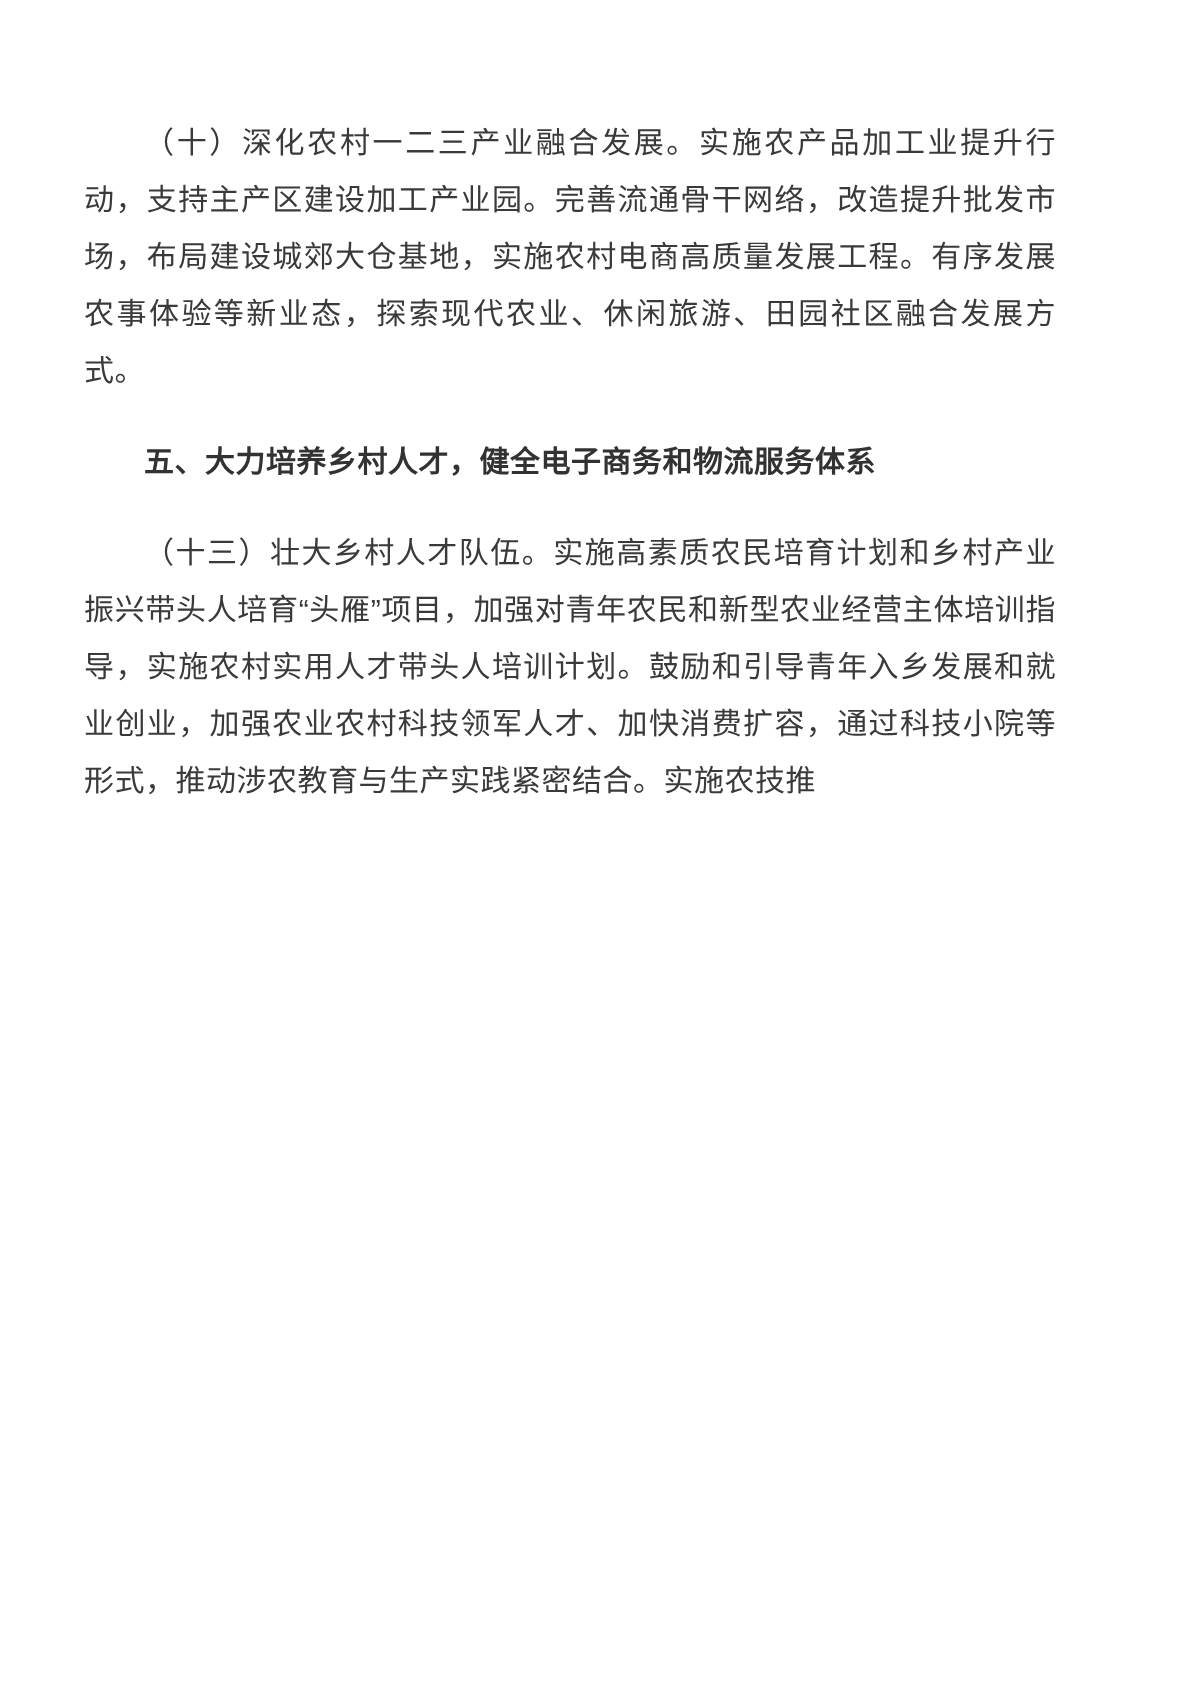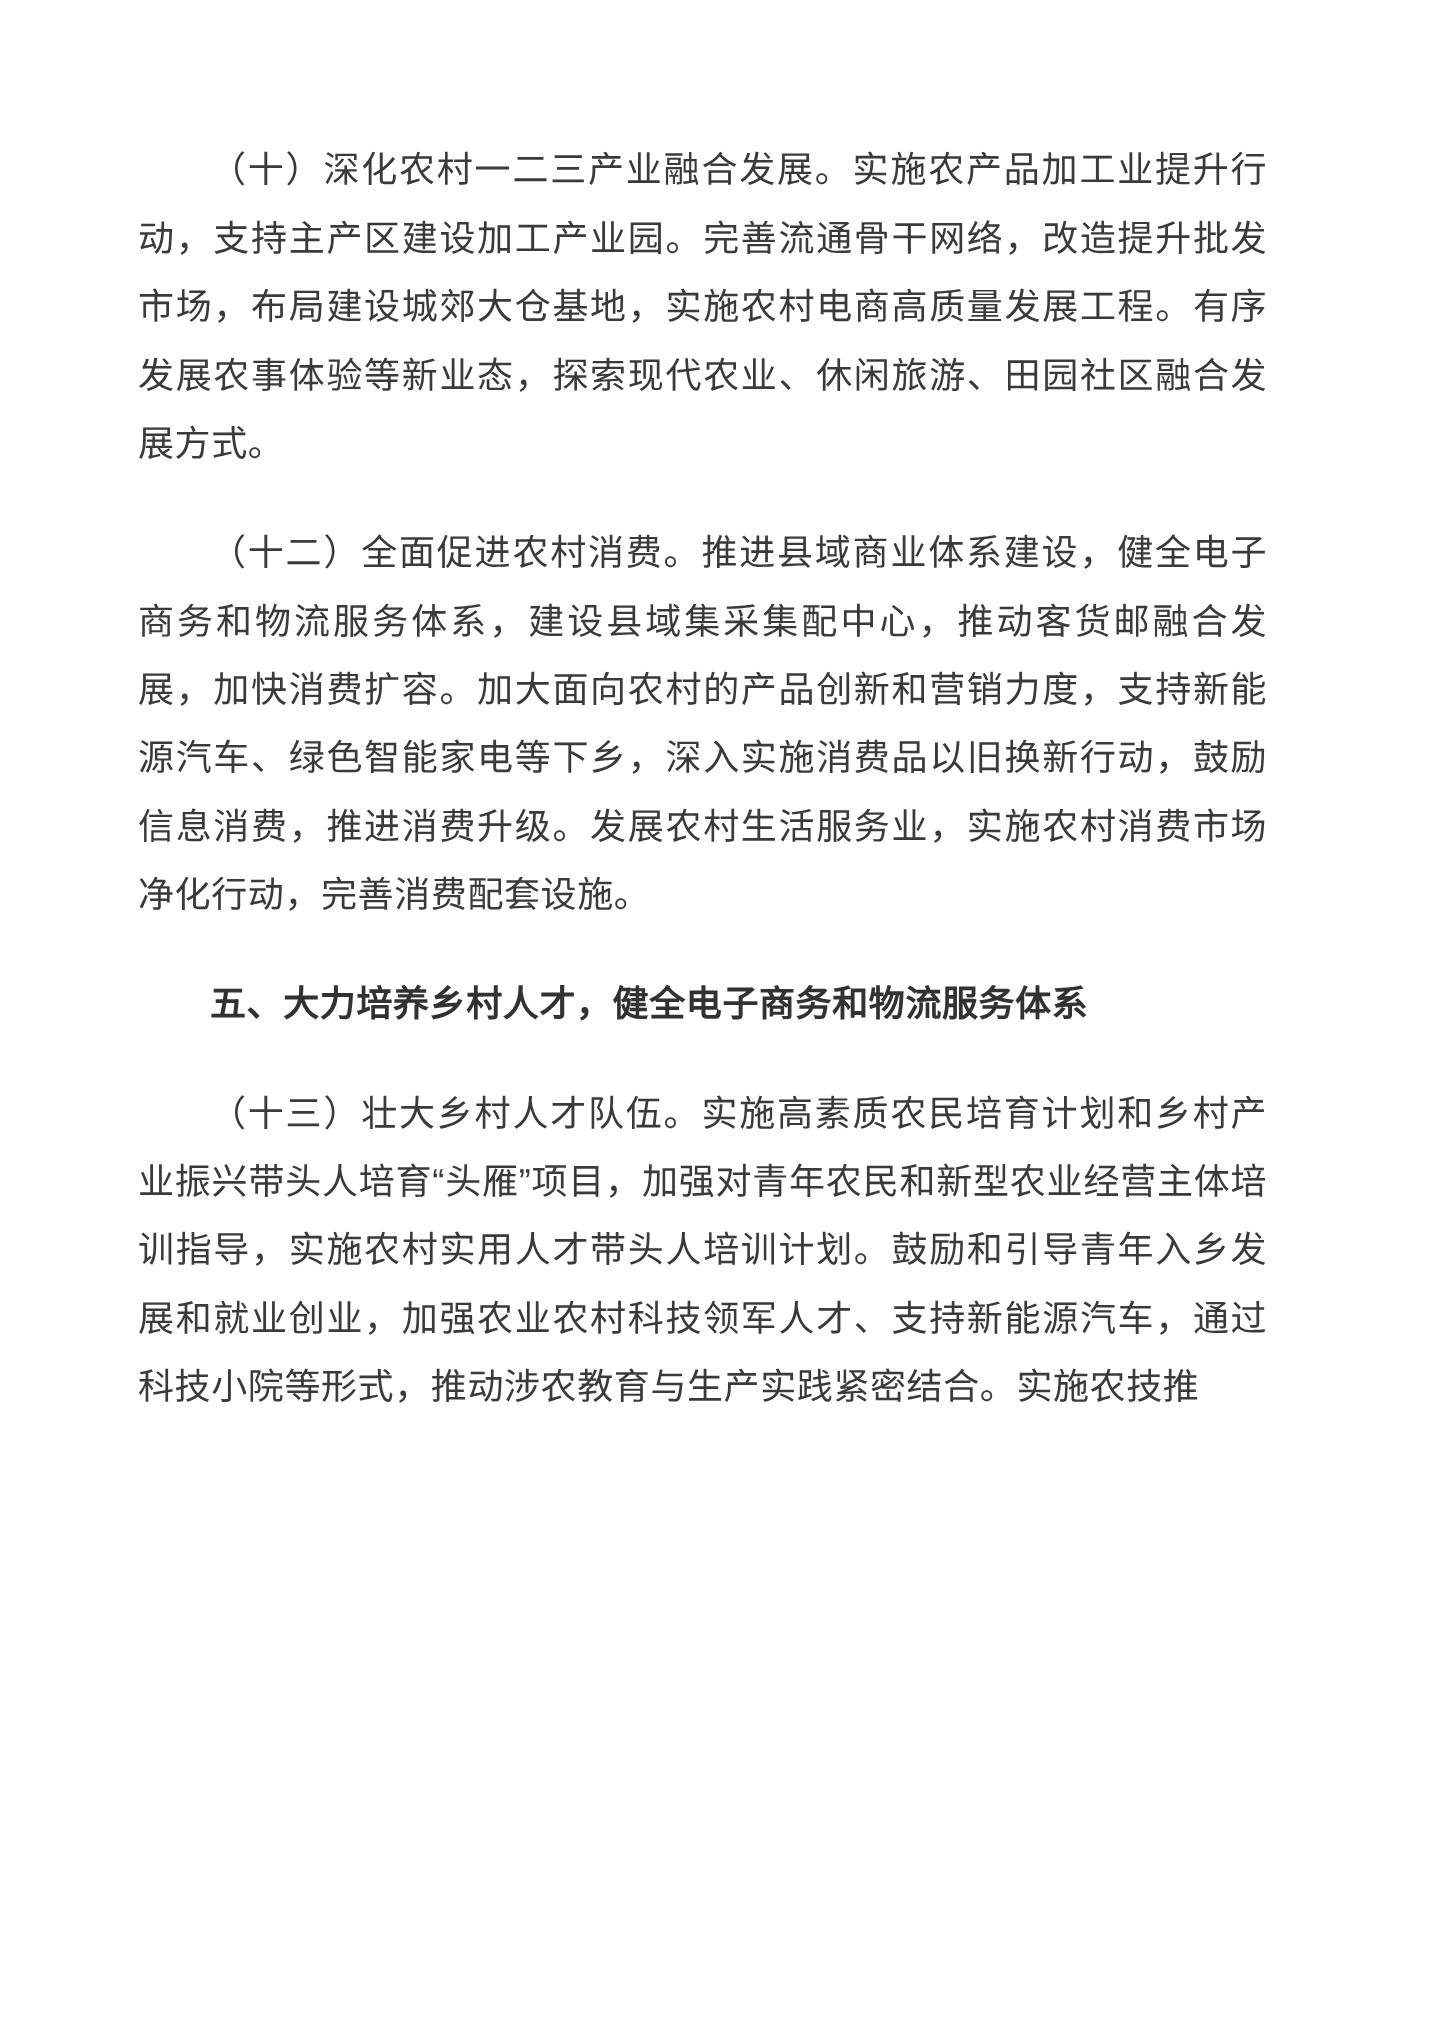--- a/index.html
+++ b/index.html
@@ -12,21 +12,21 @@
     width: 1200px;
     height: 1698px;
     margin: 0 auto;
     background: #ffffff;
     overflow: hidden;
     box-sizing: border-box;
     font-family: "Liberation Sans", "DejaVu Sans", sans-serif;
   }
   .content {
     box-sizing: border-box;
-    padding: 114px 144px 0 115px;
+    padding: 114px 144px 0 84px;
     width: 100%;
   }
   .para {
     margin: 0 0 34px 0;
     font-size: 30px;
     line-height: 57px;
     color: #3a3a3a;
     text-align: justify;
     text-justify: inter-ideograph;
     text-indent: 2em;
@@ -46,17 +46,16 @@
     letter-spacing: 0.5px;
     text-align: left;
   }
 </style>
 </head>
 <body>
 
 <div class="page">
   <div class="content">
     <p class="para">（十）深化农村一二三产业融合发展。实施农产品加工业提升行动，支持主产区建设加工产业园。完善流通骨干网络，改造提升批发市场，布局建设城郊大仓基地，实施农村电商高质量发展工程。有序发展农事体验等新业态，探索现代农业、休闲旅游、田园社区融合发展方式。</p>
-    <p class="para">（十二）全面促进农村消费。推进县域商业体系建设，健全电子商务和物流服务体系，建设县域集采集配中心，推动客货邮融合发展，加快消费扩容。加大面向农村的产品创新和营销力度，支持新能源汽车、绿色智能家电等下乡，深入实施消费品以旧换新行动，鼓励信息消费，推进消费升级。发展农村生活服务业，实施农村消费市场净化行动，完善消费配套设施。</p>
     <h2 class="heading">五、大力培养乡村人才，健全电子商务和物流服务体系</h2>
-    <p class="para">（十三）壮大乡村人才队伍。实施高素质农民培育计划和乡村产业振兴带头人培育“头雁”项目，加强对青年农民和新型农业经营主体培训指导，实施农村实用人才带头人培训计划。鼓励和引导青年入乡发展和就业创业，加强农业农村科技领军人才、支持新能源汽车，通过科技小院等形式，推动涉农教育与生产实践紧密结合。实施农技推</p>
+    <p class="para">（十三）壮大乡村人才队伍。实施高素质农民培育计划和乡村产业振兴带头人培育“头雁”项目，加强对青年农民和新型农业经营主体培训指导，实施农村实用人才带头人培训计划。鼓励和引导青年入乡发展和就业创业，加强农业农村科技领军人才、加快消费扩容，通过科技小院等形式，推动涉农教育与生产实践紧密结合。实施农技推</p>
   </div>
 </div>
 
 </body></html>

